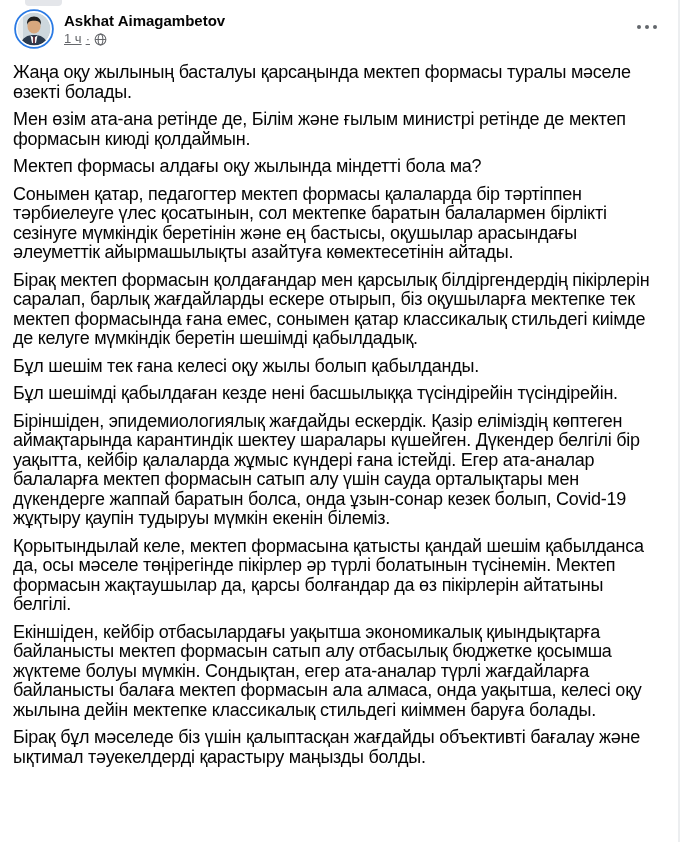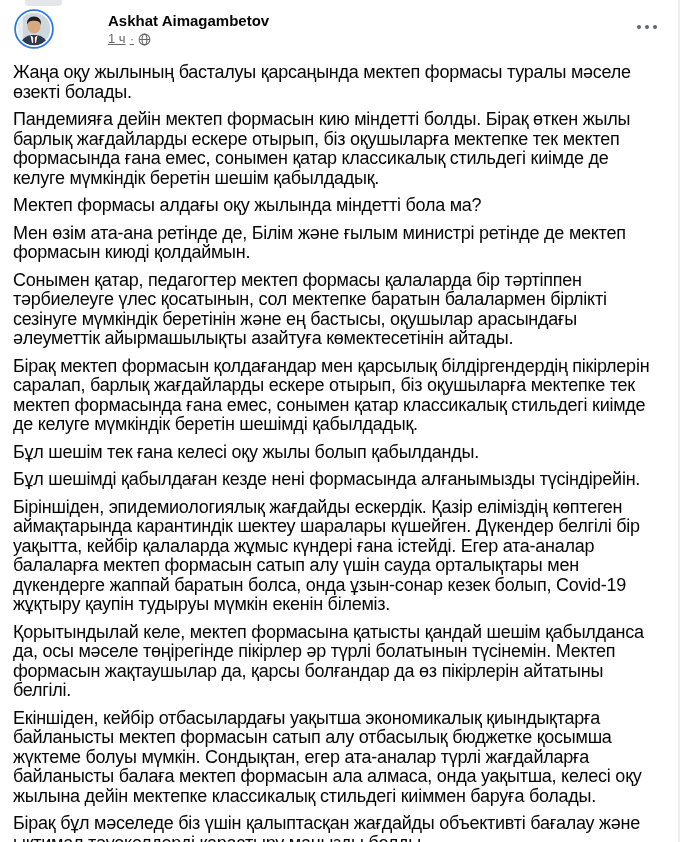--- a/index.html
+++ b/index.html
@@ -19,21 +19,20 @@
   .top-fragment{
     position:absolute;left:25px;top:0;
     width:37px;height:6px;
     background:#e4e6ea;
     border-radius:0 0 4px 4px;
   }
   
   .header{
     display:flex;align-items:flex-start;
     padding:9px 16px 0 14px;
-    gap:44px;
   }
   .avatar{
     width:40px;height:40px;flex:0 0 40px;
     border-radius:50%;display:block;cursor:pointer;
   }
   .avatar svg{display:block;width:40px;height:40px;}
   .meta{margin-left:10px;flex:1;min-width:0;}
   .name{
     display:inline-block;
     font-size:15px;font-weight:700;line-height:19px;
@@ -109,25 +108,24 @@
       <svg width="22" height="8" viewBox="0 0 22 8">
         <circle cx="3" cy="4" r="2" fill="#63676c"></circle>
         <circle cx="11" cy="4" r="2" fill="#63676c"></circle>
         <circle cx="19" cy="4" r="2" fill="#63676c"></circle>
       </svg>
     </button>
   </div>
 
   <div class="content">
       <p>Жаңа оқу жылының басталуы қарсаңында мектеп формасы туралы мәселе өзекті болады.</p>
-      <p>Пандемияға дейін мектеп формасын кию міндетті болды. Бірақ өткен жылы барлық жағдайларды ескере отырып, біз оқушыларға мектепке тек мектеп формасында ғана емес, сонымен қатар классикалық стильдегі киімде де келуге мүмкіндік беретін шешім қабылдадық.</p>
+      <p>Мен өзім ата-ана ретінде де, Білім және ғылым министрі ретінде де мектеп формасын киюді қолдаймын.</p>
       <p>Мектеп формасы алдағы оқу жылында міндетті бола ма?</p>
-      <p>Мен өзім ата-ана ретінде де, Білім және ғылым министрі ретінде де мектеп формасын киюді қолдаймын.</p>
       <p>Сонымен қатар, педагогтер мектеп формасы қалаларда бір тәртіппен тәрбиелеуге үлес қосатынын, сол мектепке баратын балалармен бірлікті сезінуге мүмкіндік беретінін және ең бастысы, оқушылар арасындағы әлеуметтік айырмашылықты азайтуға көмектесетінін айтады.</p>
       <p>Бірақ мектеп формасын қолдағандар мен қарсылық білдіргендердің пікірлерін саралап, барлық жағдайларды ескере отырып, біз оқушыларға мектепке тек мектеп формасында ғана емес, сонымен қатар классикалық стильдегі киімде де келуге мүмкіндік беретін шешімді қабылдадық.</p>
       <p>Бұл шешім тек ғана келесі оқу жылы болып қабылданды.</p>
-      <p>Бұл шешімді қабылдаған кезде нені формасында алғанымызды түсіндірейін.</p>
+      <p>Бұл шешімді қабылдаған кезде нені басшылыққа түсіндірейін түсіндірейін.</p>
       <p>Біріншіден, эпидемиологиялық жағдайды ескердік. Қазір еліміздің көптеген аймақтарында карантиндік шектеу шаралары күшейген. Дүкендер белгілі бір уақытта, кейбір қалаларда жұмыс күндері ғана  істейді. Егер ата-аналар балаларға мектеп формасын сатып алу үшін сауда орталықтары мен дүкендерге жаппай баратын болса, онда ұзын-сонар кезек болып, Covid-19 жұқтыру қаупін тудыруы мүмкін екенін білеміз.</p>
       <p>Қорытындылай келе, мектеп формасына қатысты қандай шешім қабылданса да, осы мәселе төңірегінде пікірлер әр түрлі болатынын түсінемін. Мектеп формасын жақтаушылар да, қарсы болғандар да өз пікірлерін айтатыны белгілі.</p>
       <p>Екіншіден, кейбір отбасылардағы уақытша экономикалық қиындықтарға байланысты мектеп формасын сатып алу отбасылық бюджетке қосымша жүктеме болуы мүмкін. Сондықтан, егер ата-аналар түрлі жағдайларға байланысты балаға мектеп формасын ала алмаса, онда уақытша, келесі оқу жылына дейін мектепке классикалық стильдегі киіммен баруға болады.</p>
       <p>Бірақ бұл мәселеде біз үшін қалыптасқан жағдайды объективті бағалау және ықтимал тәуекелдерді қарастыру маңызды болды.</p>
     </div>
 </div>
 
 </body></html>

